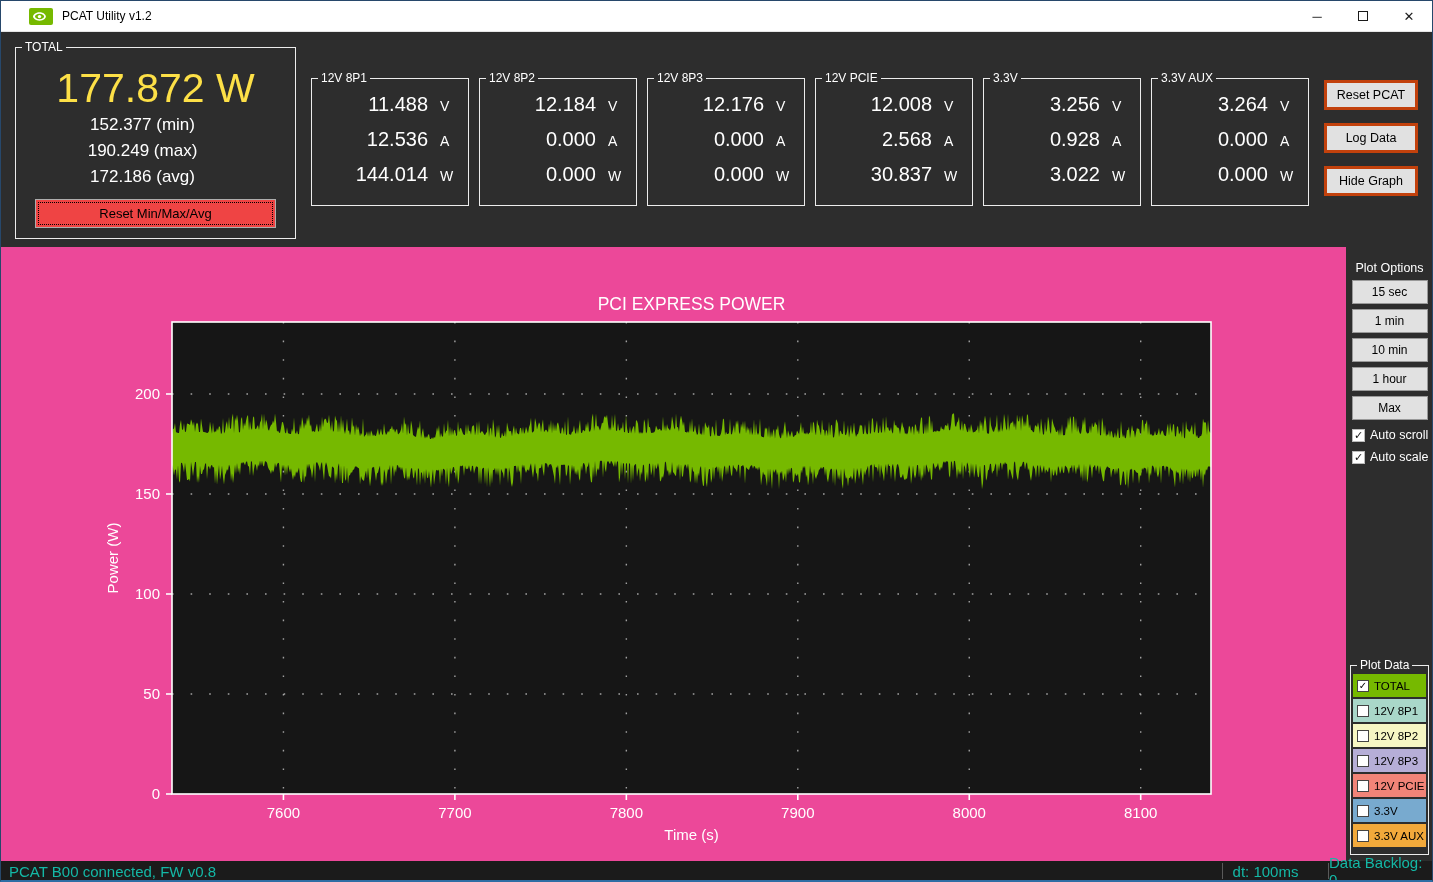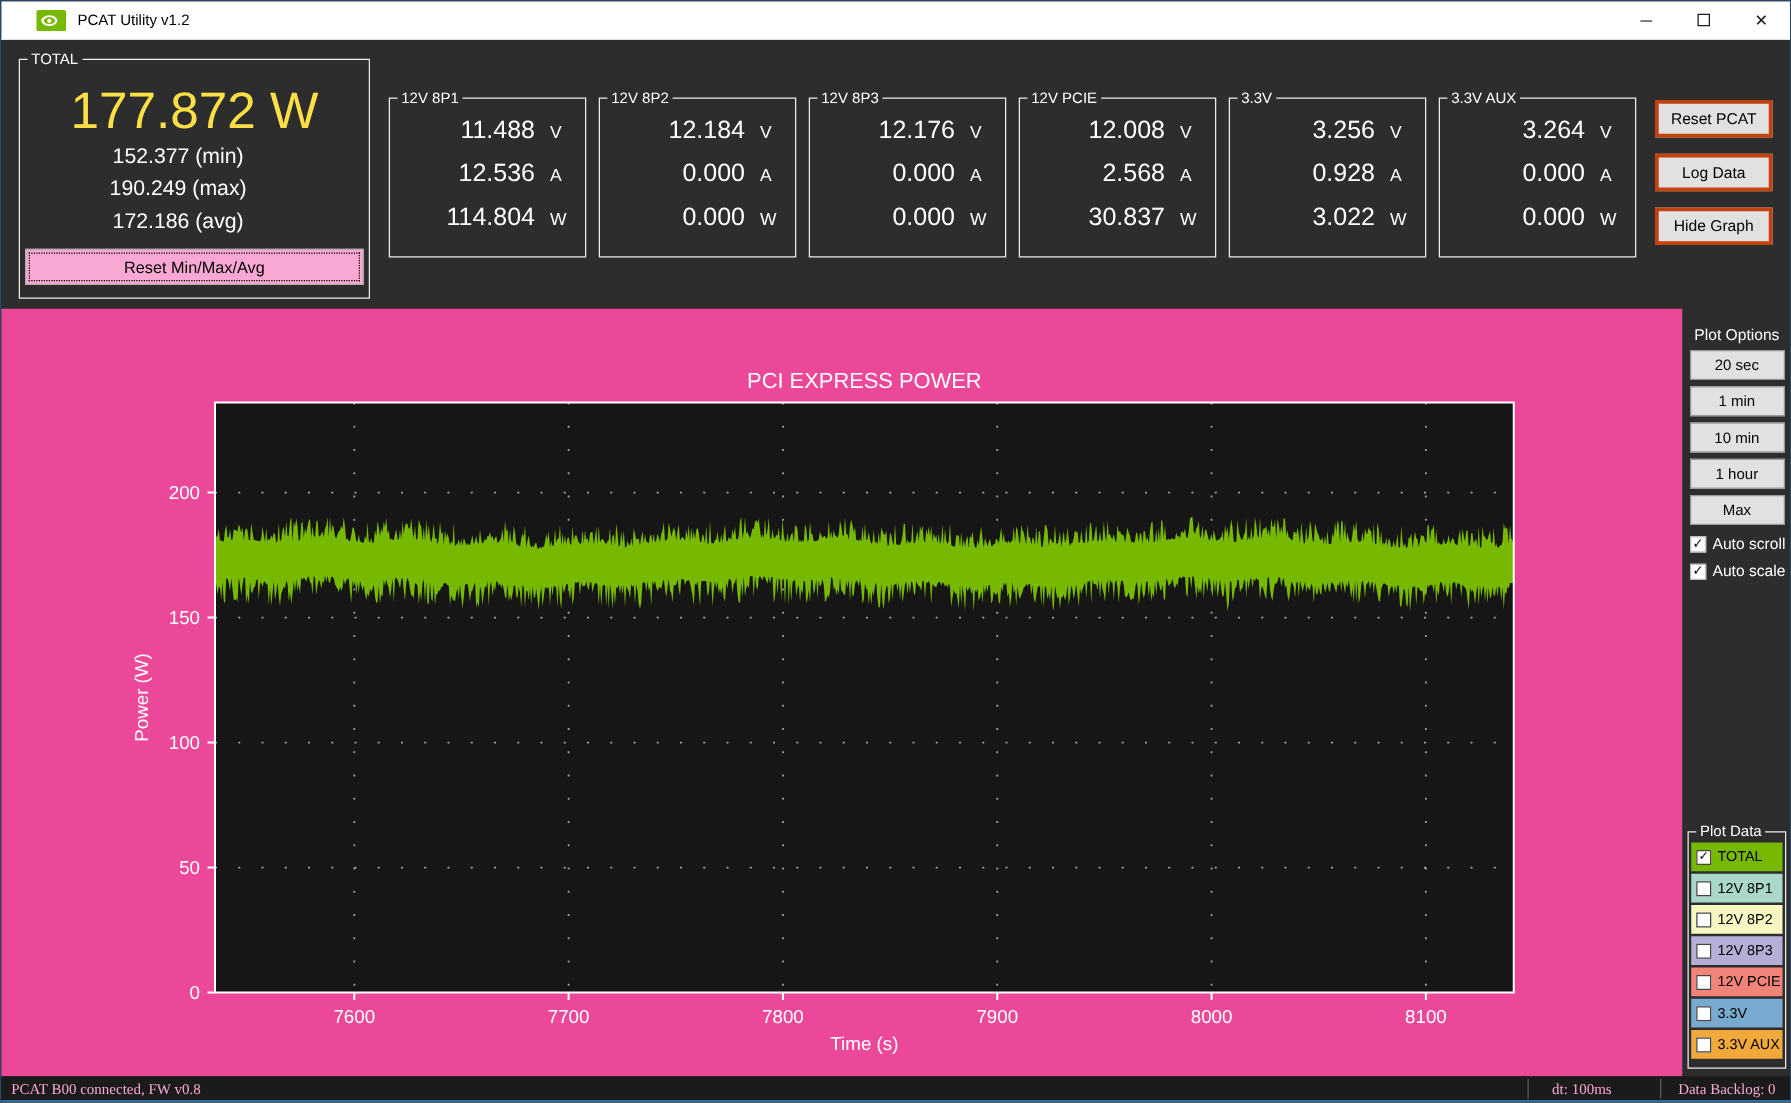--- a/index.html
+++ b/index.html
@@ -27,22 +27,22 @@
   #toppanels { position:relative; height:214px; background:#2d2d2d; }
   .groupbox { position:absolute; border:1px solid #ececec; }
   .groupbox > .gb-label {
     position:absolute; top:-8px; left:6px; background:#2d2d2d;
     padding:0 3px; font-size:12px; color:#fff; white-space:nowrap;
   }
   #total-box { left:14px; top:15px; width:281px; height:192px; }
   #total-value { margin-top:17px; text-align:center; font-size:41px; color:#fde047; letter-spacing:0px; }
   .total-stat { text-align:center; padding-right:26px; font-size:17px; color:#fff; line-height:26px; }
   #total-reset {
-    display:block; margin:9px auto 0 auto; width:271px; height:29px;
-    background:#f9a8d4; border:1px solid #adadad; font-size:13px; color:#000;
+    display:block; margin:9px auto 0 auto; width:241px; height:29px;
+    background:#ef4444; border:1px solid #adadad; font-size:13px; color:#000;
     font-family:"Liberation Sans", sans-serif; outline:1px dotted #000; outline-offset:-4px;
   }
   .railbox { top:46px; width:158px; height:128px; }
   .rail-row { display:flex; justify-content:flex-end; align-items:baseline; padding-right:12px; margin-top:8px; height:27px; }
   .rail-row:first-of-type { margin-top:14px; }
   .rail-value { font-size:20px; color:#fff; }
   .rail-unit { font-size:14px; color:#fff; width:16px; margin-left:12px; text-align:left; }
   .action-btn {
     position:absolute; left:1323px; width:94px; height:30px;
     background:#e1e1e1; border:3px solid #c2410c; font-size:12.5px; color:#000;
@@ -72,21 +72,21 @@
   .legend-row:first-of-type { margin-top:8px; }
   .legend-chk {
     width:12px; height:12px; background:#fff; border:1px solid #444;
     display:inline-flex; align-items:center; justify-content:center;
     font-size:10px; color:#000; line-height:12px; flex:none;
   }
   .legend-label { font-size:11.5px; color:#000; margin-left:5px; white-space:nowrap; }
   
   #statusbar {
     position:absolute; left:0; top:860px; width:1433px; height:20px;
-    background:#1b1b1b; color:#f9a8d4; font-size:12px; display:flex; align-items:center;font-family:Liberation Serif, serif;
+    background:#1b1b1b; color:#14b8a6; font-size:15px; display:flex; align-items:center;
   }
   #statusbar .left { padding-left:8px; }
   #statusbar .spacer { flex:1; }
   .status-cell { border-left:1px solid #5a5a5a; height:16px; display:flex; align-items:center; justify-content:center;margin-left:20px; }
   #status-dt { width:86px; }
   #status-backlog { width:106px; }
   text { font-family:"Liberation Sans", sans-serif; }
 </style>
 </head>
 <body>
@@ -126,21 +126,21 @@
           <span class="gb-label">12V 8P1</span>
           <div class="rail-row">
             <span class="rail-value">11.488</span>
             <span class="rail-unit">V</span>
           </div>
           <div class="rail-row">
             <span class="rail-value">12.536</span>
             <span class="rail-unit">A</span>
           </div>
           <div class="rail-row">
-            <span class="rail-value">114.804</span>
+            <span class="rail-value">144.014</span>
             <span class="rail-unit">W</span>
           </div>
         </div>
         <div class="groupbox railbox" style="left: 478px;">
           <span class="gb-label">12V 8P2</span>
           <div class="rail-row">
             <span class="rail-value">12.184</span>
             <span class="rail-unit">V</span>
           </div>
           <div class="rail-row">
@@ -259,21 +259,21 @@
         <line x1="968.2524752475248" y1="547" x2="968.2524752475248" y2="553" stroke="#fff" stroke-width="1.6"></line>
         <text x="968.2524752475248" y="571" fill="#fff" font-size="15" text-anchor="middle">8000</text>
         <line x1="1139.7046204620463" y1="547" x2="1139.7046204620463" y2="553" stroke="#fff" stroke-width="1.6"></line>
         <text x="1139.7046204620463" y="571" fill="#fff" font-size="15" text-anchor="middle">8100</text>
       </svg>
   </div>
 
   <div id="sidebar">
     <div id="plot-options-title">Plot Options</div>
     <div id="opt-buttons-host">
-        <button class="opt-btn">20 sec</button>
+        <button class="opt-btn">15 sec</button>
         <button class="opt-btn">1 min</button>
         <button class="opt-btn">10 min</button>
         <button class="opt-btn">1 hour</button>
         <button class="opt-btn">Max</button>
       </div>
     <div id="opt-checks-host">
         <div class="chk-row">
           <span class="chk-box">✓</span>
           <span class="chk-label">Auto scroll</span>
         </div>

